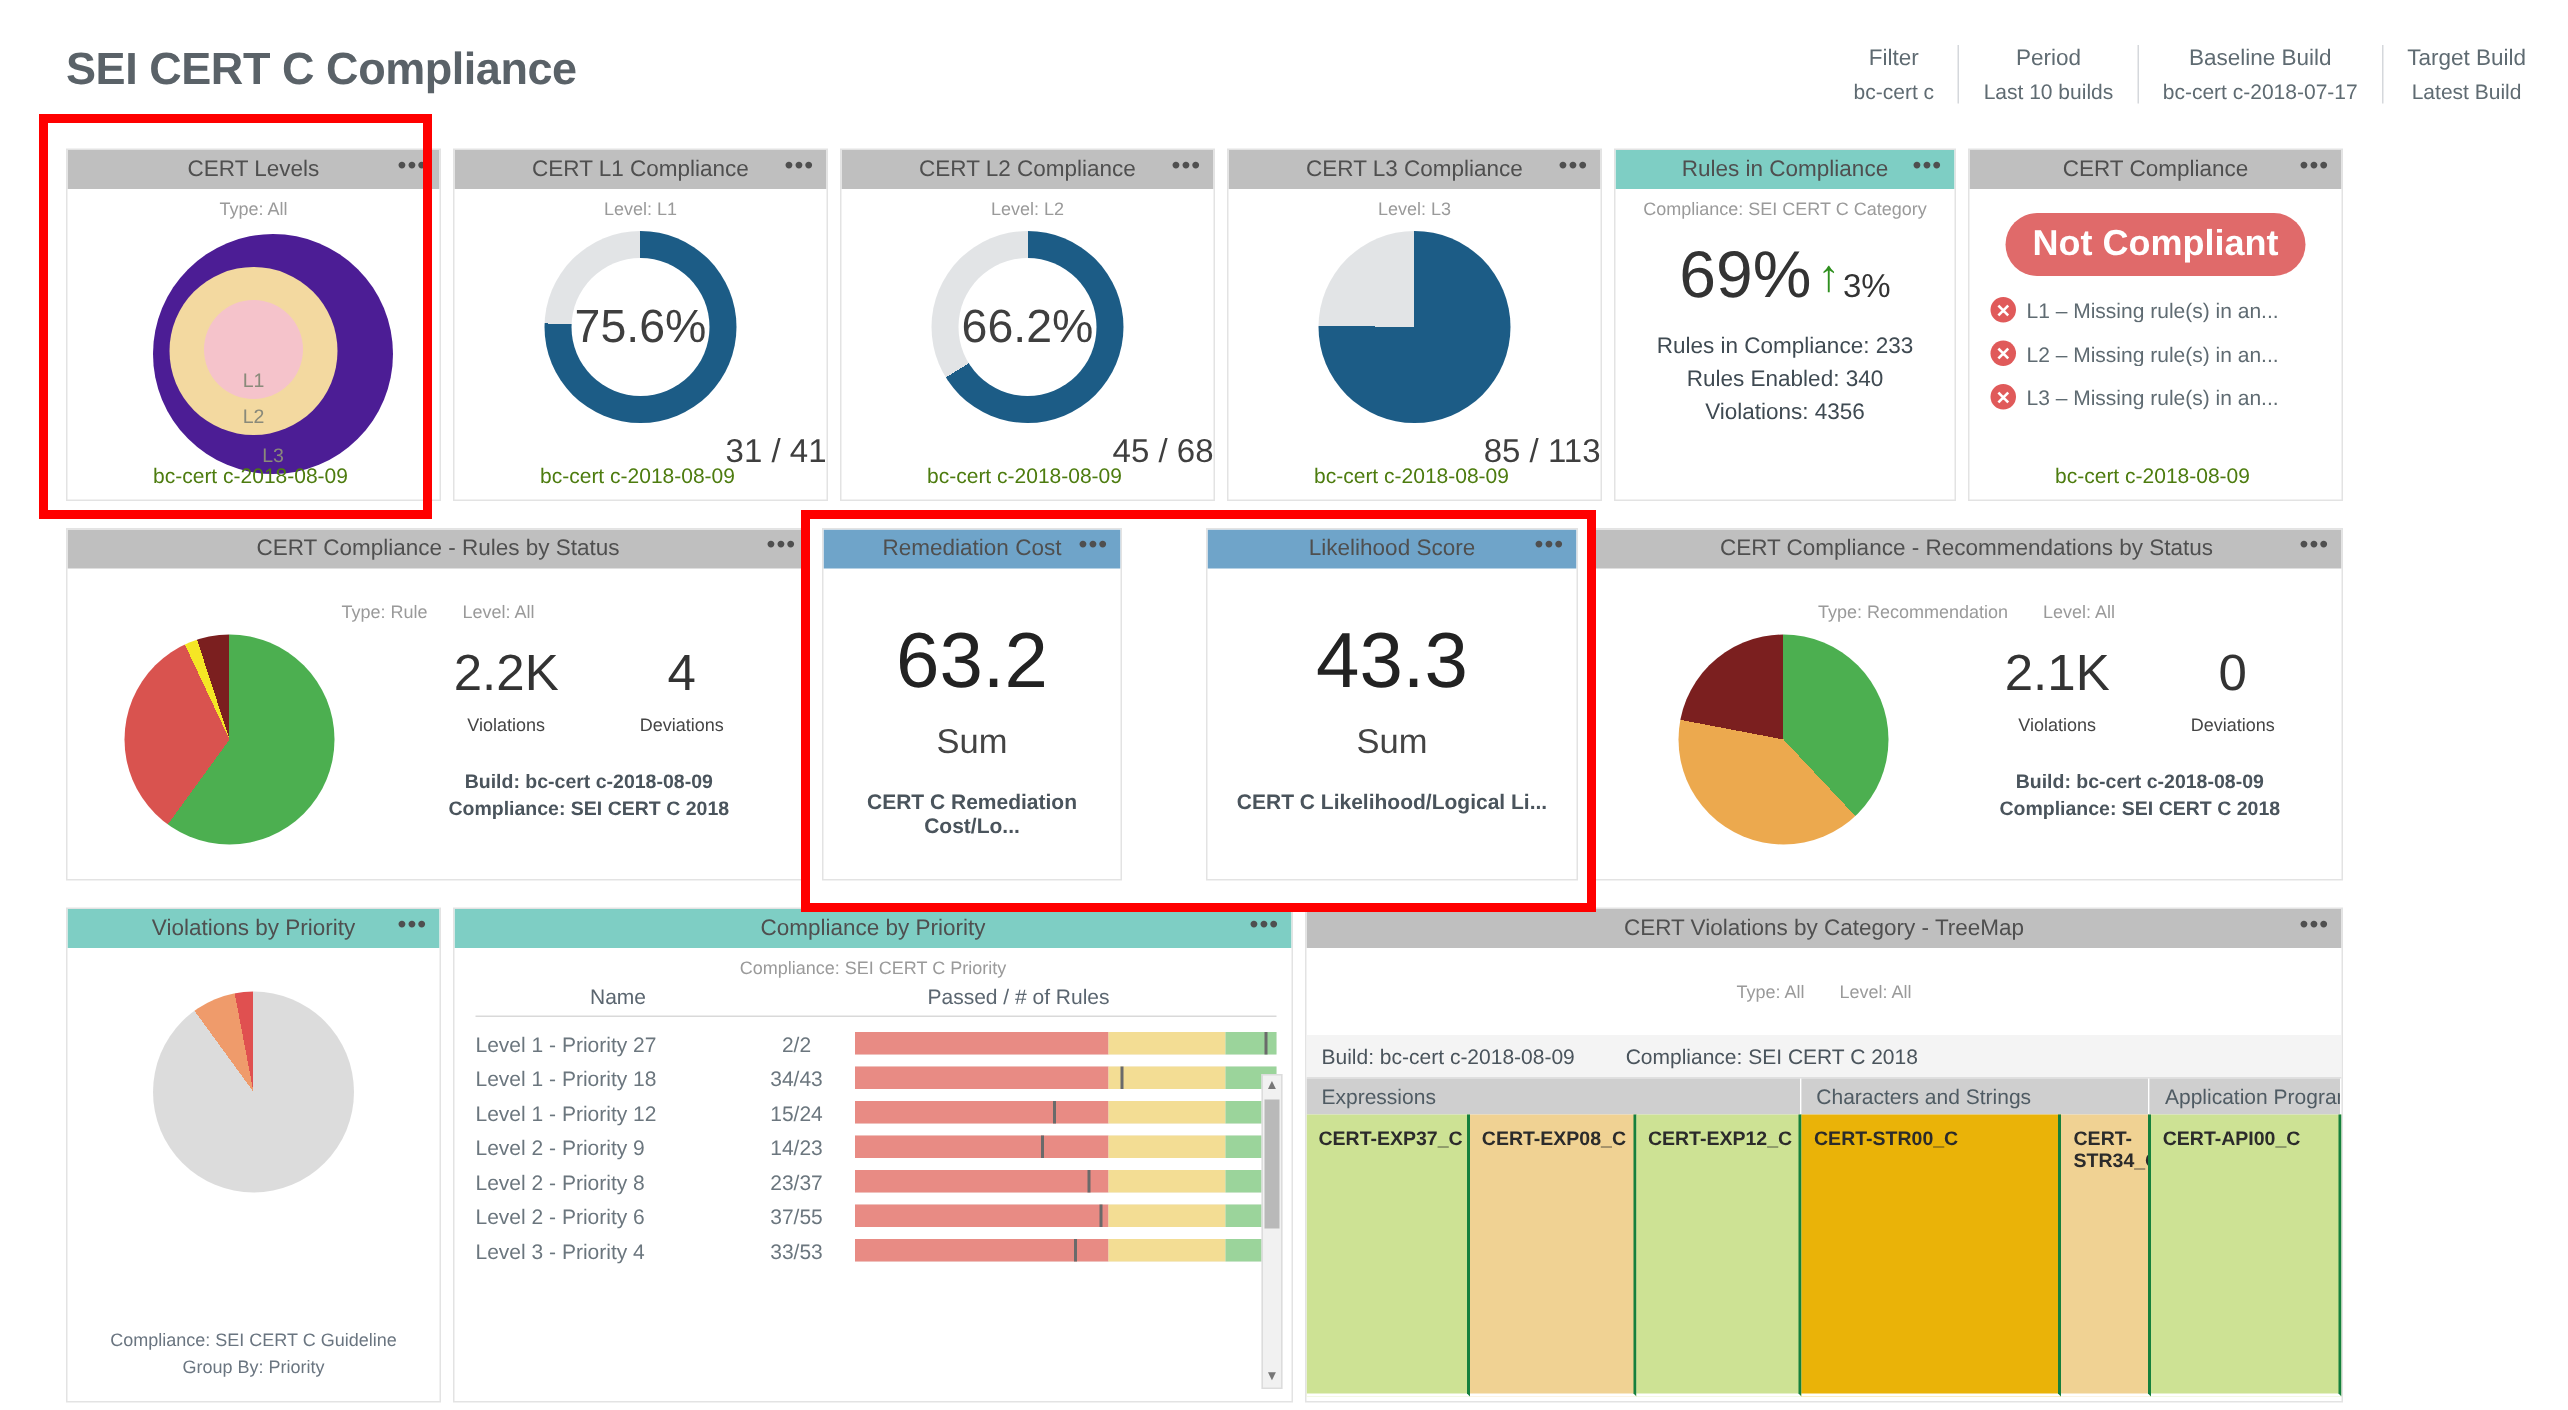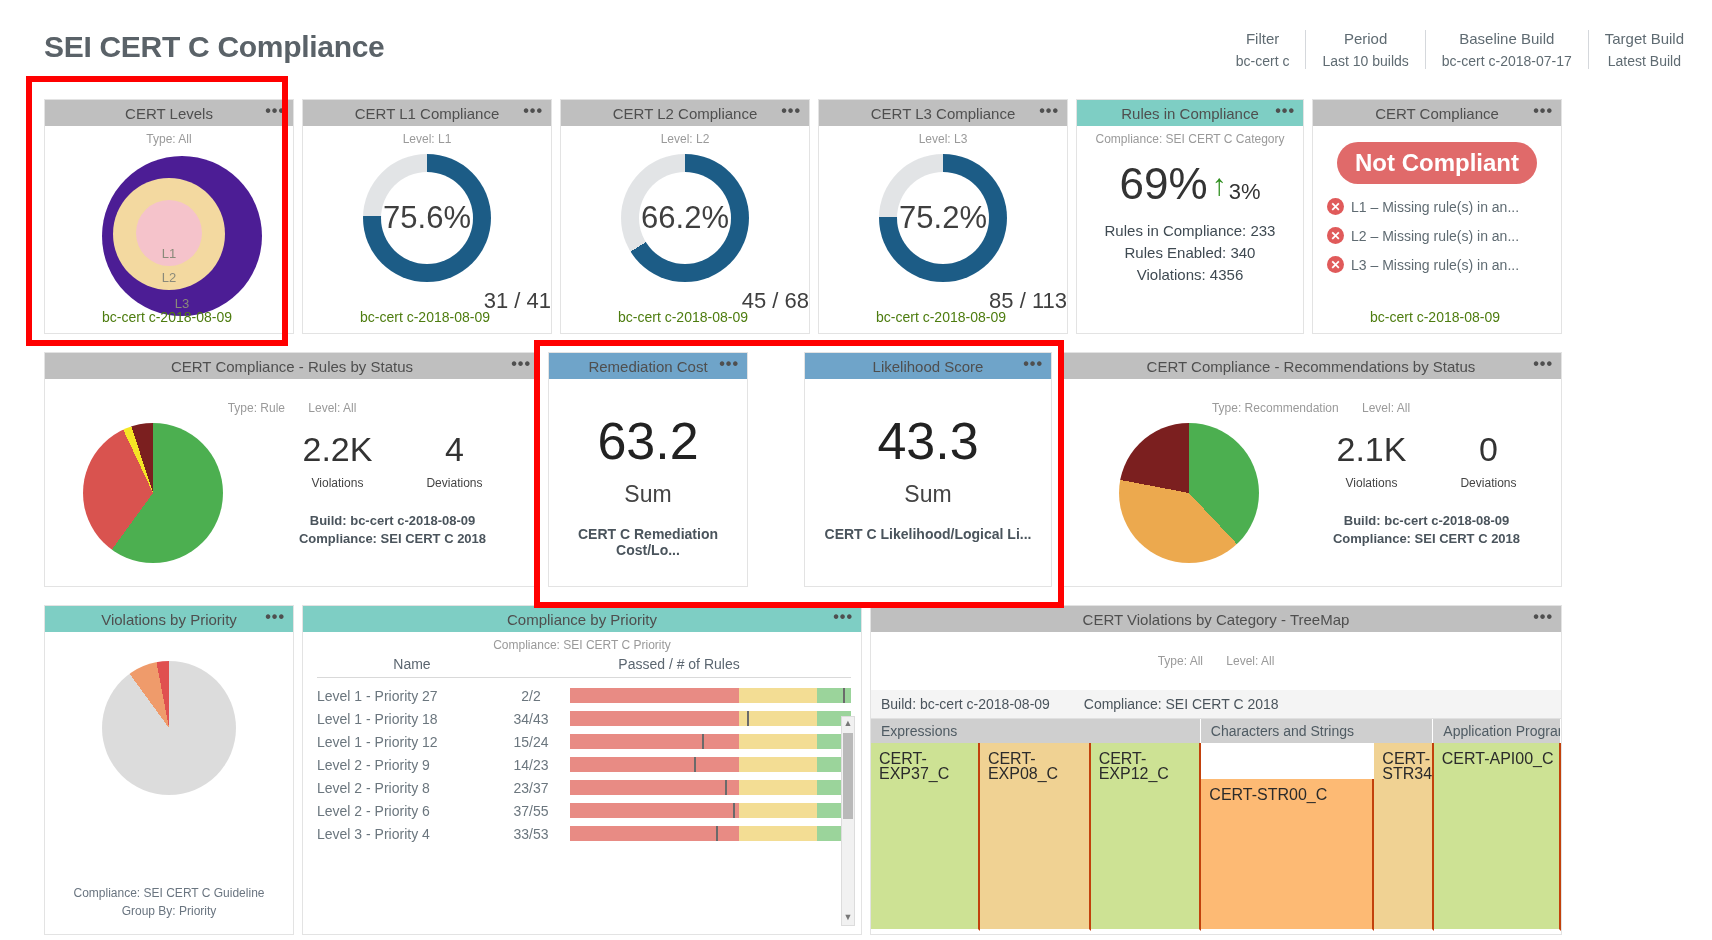--- a/index.html
+++ b/index.html
@@ -160,22 +160,22 @@
   }
   .tm-meta span { margin-right: 30px; }
   .tm-groups { display: flex; height: 24px; }
   .tm-group-head {
     background: #cfcfcf; border-right: 1px solid #fff;
     font-size: 14px; color: #4f5b63; padding-left: 10px; line-height: 24px;
     box-sizing: border-box; overflow: hidden; white-space: nowrap;
   }
   .tm-cells { display: flex; }
   .tm-cell {
-    box-sizing: border-box; border-right: 2px solid #c2410c; border-bottom: 2px solid #fff;
-    font-size: 16px; color: #2b2b2b; font-weight: normal; padding: 8px 0 0 8px;
+    box-sizing: border-box; border-right: 2px solid #15803d; border-bottom: 2px solid #fff;
+    font-size: 13px; color: #2b2b2b; font-weight: bold; padding: 8px 0 0 8px;
     line-height: 15px; overflow: hidden;
   }
 
   
   .redbox {
     position: absolute; border: 6px solid #ff0000;
     box-sizing: border-box; pointer-events: none; z-index: 40;
   }
 </style>
 </head>
@@ -258,23 +258,20 @@
   </div>
 
   <div class="widget" style="left:818px; top:99px; width:250px; height:235px;">
     <div class="w-head">
       <span class="w-title">CERT L3 Compliance</span>
       <span class="w-dots">•••</span>
     </div>
     <div class="w-sub">Level: L3</div>
     <div class="donut">
       <div class="dring" id="donut2" style="background: conic-gradient(rgb(28, 92, 134) 0deg, rgb(28, 92, 134) 270.72deg, rgb(226, 228, 230) 270.72deg, rgb(226, 228, 230) 360deg);"></div>
-      <div class="hole">
-        <span class="val">75.2%</span>
-      </div>
     </div>
     <div class="gauge-foot">85 / 113</div>
     <div class="w-foot">bc-cert c-2018-08-09</div>
   </div>
 
   <div class="widget" style="left:1076px; top:99px; width:228px; height:235px;">
     <div class="w-head teal">
       <span class="w-title">Rules in Compliance</span>
       <span class="w-dots">•••</span>
     </div>
@@ -506,21 +503,21 @@
     </div>
     <div class="tm-groups" id="tm-groups">
         <div class="tm-group-head" style="width: 358px;">Expressions</div>
         <div class="tm-group-head" style="width: 252px;">Characters and Strings</div>
         <div class="tm-group-head" style="width: 138px;">Application Programmi</div>
       </div>
     <div class="tm-cells" id="tm-cells" style="height:188px;">
         <div class="tm-cell" style="width: 118px; background: rgb(205, 226, 148);">CERT-EXP37_C</div>
         <div class="tm-cell" style="width: 120px; background: rgb(240, 210, 147);">CERT-EXP08_C</div>
         <div class="tm-cell" style="width: 120px; background: rgb(205, 226, 148);">CERT-EXP12_C</div>
-        <div class="tm-cell" style="width: 188px; background: #fdba74; margin-top: 36px;">CERT-STR00_C</div>
+        <div class="tm-cell" style="width: 188px; background: #eab308;">CERT-STR00_C</div>
         <div class="tm-cell" style="width: 64px; background: rgb(240, 210, 147);">CERT-STR34_C</div>
         <div class="tm-cell" style="width: 138px; background: rgb(205, 226, 148);">CERT-API00_C</div>
       </div>
   </div>
 
   <div class="redbox" style="left:26px; top:76px; width:262px; height:270px;"></div>
   <div class="redbox" style="left:534px; top:340px; width:530px; height:268px;"></div>
 
 </div>
 

